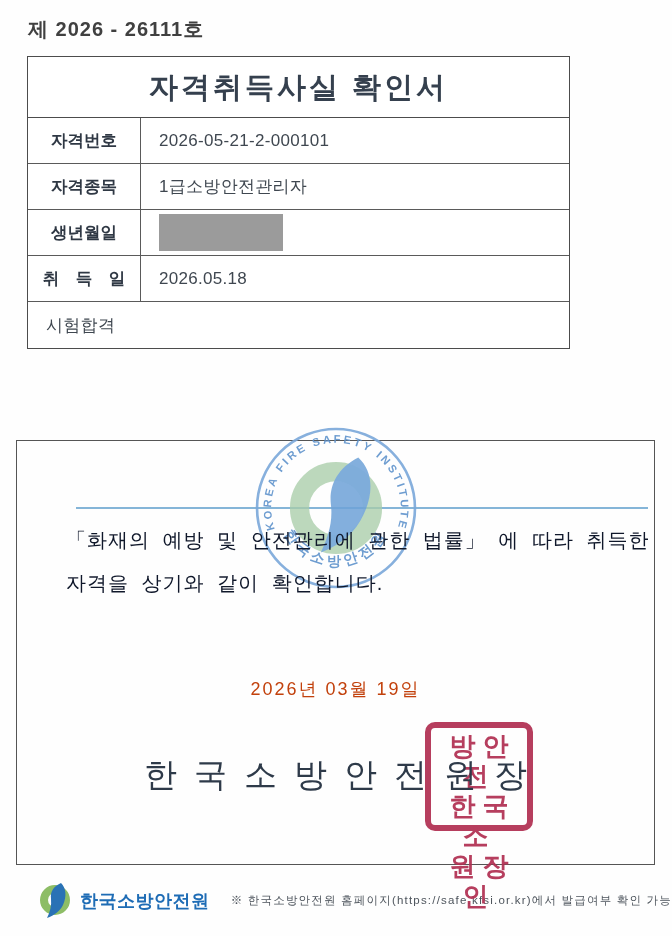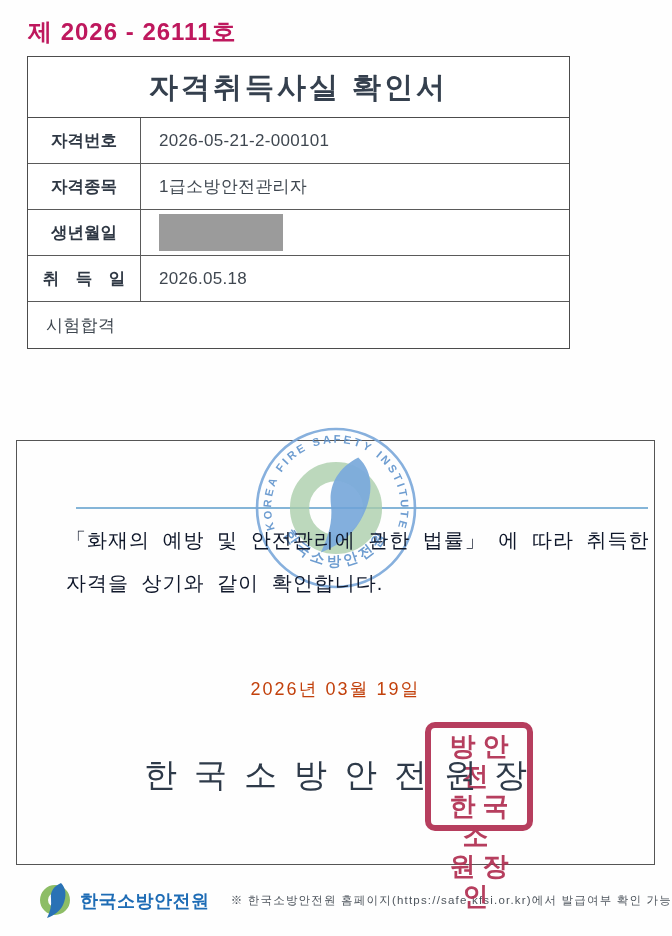--- a/index.html
+++ b/index.html
@@ -6,21 +6,21 @@
   html,body { background:#e9e9e9; }
   .page {
     position:relative; width:672px; height:936px; margin:0 auto;
     background:#fefefe; overflow:hidden;
     font-family:"Liberation Sans", sans-serif; color:#333d49;
   }
 
   
   .doc-number {
     position:absolute; left:28px; top:16px;
-    font-size:24px; font-weight:600; letter-spacing:1px; color:#be185d;
+    font-size:20px; font-weight:600; letter-spacing:1px; color:#404040;
   }
 
   
   .cert-table {
     position:absolute; left:27px; top:56px; width:543px;
     border:1.5px solid #4c4c4c; background:#fff;
   }
   .cert-title {
     height:61px; line-height:61px; text-align:center;
     font-size:29px; font-weight:700; letter-spacing:3px; color:#35404e;

